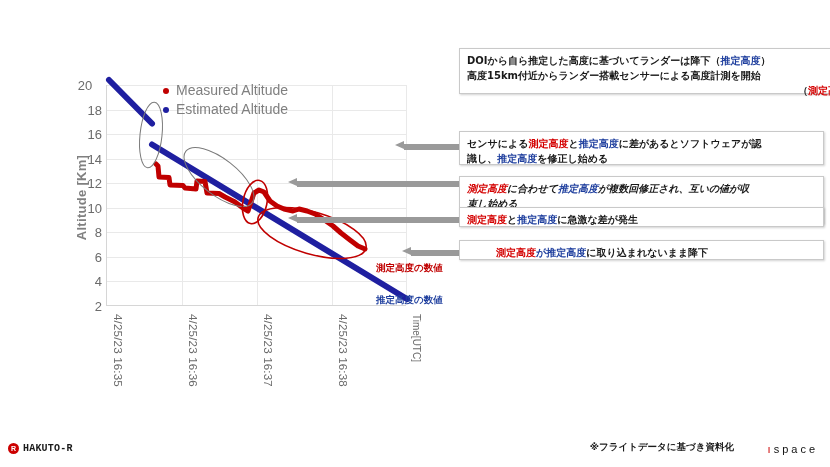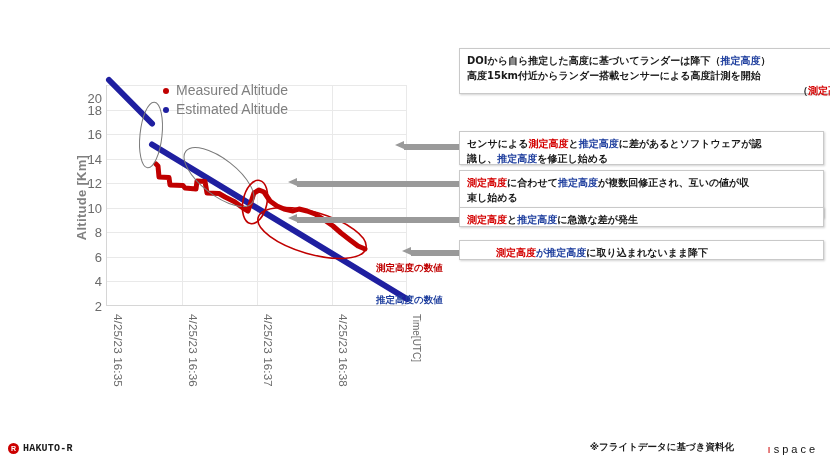--- a/index.html
+++ b/index.html
@@ -99,21 +99,21 @@
 <body>
 
 <div class="slide">
 
 
   <div class="chart-wrap">
 
     <div class="y-axis-title">Altitude [Km]</div>
 
     <div class="ytick-col" id="yticks">
-        <div class="ytick" style="top: 14px;">20</div>
+        <div class="ytick" style="top: 1px; text-align: center;">20</div>
         <div class="ytick" style="top: 25.5px;">18</div>
         <div class="ytick" style="top: 50px;">16</div>
         <div class="ytick" style="top: 74.5px;">14</div>
         <div class="ytick" style="top: 99px;">12</div>
         <div class="ytick" style="top: 123.5px;">10</div>
         <div class="ytick" style="top: 148px;">8</div>
         <div class="ytick" style="top: 172.5px;">6</div>
         <div class="ytick" style="top: 197px;">4</div>
         <div class="ytick" style="top: 221.5px;">2</div>
       </div>
@@ -184,21 +184,21 @@
   </div>
   <div class="note" id="note-2" style="left:459px;top:131px;width:365px;height:34px;">
       <span style="display: block;"><span style="color: rgb(26, 26, 26);">センサによる</span><span style="color: rgb(212, 0, 0);">測定高度</span><span style="color: rgb(26, 26, 26);">と</span><span style="color: rgb(31, 63, 158);">推定高度</span><span style="color: rgb(26, 26, 26); margin-top: 20px;">に差があるとソフトウェアが認</span></span>
       <span style="display: block;"><span style="color: rgb(26, 26, 26);">識し、</span><span style="color: rgb(31, 63, 158);">推定高度</span><span style="color: rgb(26, 26, 26);">を修正し始める</span></span>
     </div>
 
   <div class="arrow" style="left:288px;top:178px;width:171px;">
     <div class="head"></div>
       <div class="shaft" style="width:162px;"></div>
   </div>
-  <div class="note" id="note-3" style="left:459px;top:170px;width:365px;height:48px;">
+  <div class="note" id="note-3" style="left:459px;top:176px;width:365px;height:48px;font-style:italic;">
       <span style="display: block;"><span style="color: rgb(212, 0, 0);">測定高度</span><span style="color: rgb(26, 26, 26);">に合わせて</span><span style="color: rgb(31, 63, 158);">推定高度</span><span style="color: rgb(26, 26, 26);">が複数回修正され、互いの値が収</span></span>
       <span style="display: block;"><span style="color: rgb(26, 26, 26);">束し始める</span></span>
     </div>
 
   <div class="arrow" style="left:288px;top:214px;width:171px;">
     <div class="head"></div>
       <div class="shaft" style="width:162px;"></div>
   </div>
   <div class="note" id="note-4" style="left:459px;top:207px;width:365px;height:20px;">
       <span style="display: block;"><span style="color: rgb(212, 0, 0);">測定高度</span><span style="color: rgb(26, 26, 26);">と</span><span style="color: rgb(31, 63, 158);">推定高度</span><span style="color: rgb(26, 26, 26);">に急激な差が発生</span></span>

